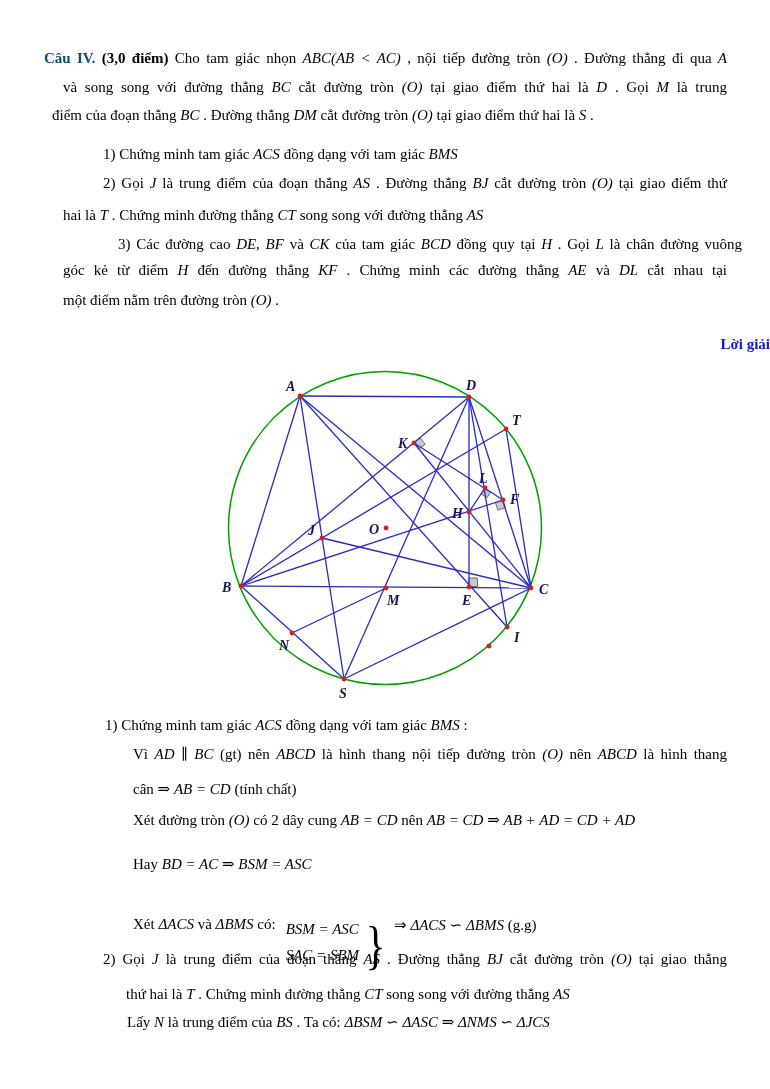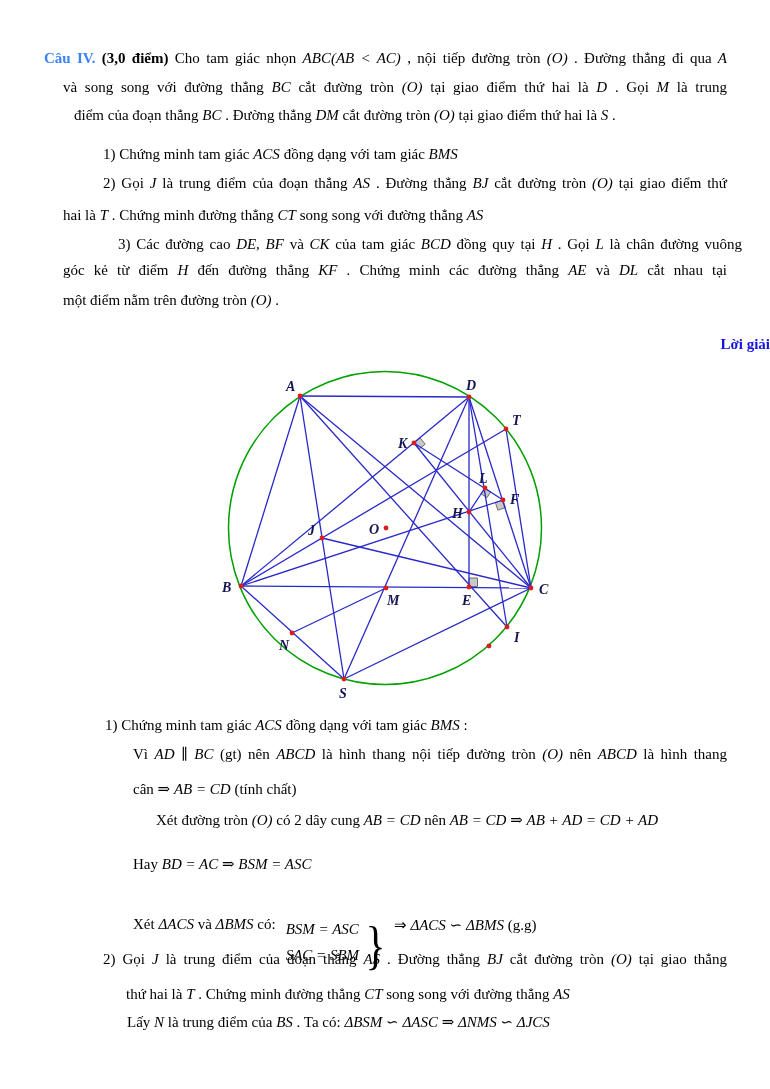--- a/index.html
+++ b/index.html
@@ -9,46 +9,46 @@
     color:#000;
   }
   .line{
     position:absolute;
     font-size:15px;line-height:29px;
     white-space:nowrap;
   }
   .j{white-space:normal;text-align:justify;text-align-last:justify;}
   .seg-i{font-style:italic;}
   .seg-b{font-weight:bold;}
-  .seg-bb{font-weight:bold;color:#3b82f6;}
+  .seg-bb{font-weight:bold;color:#0c4a6e;}
   #heading{
     position:absolute;top:330px;left:0;width:770px;
     text-align:right;font-size:15px;line-height:29px;
     font-weight:bold;color:#1414e0;
   }
   #figure-wrap{position:absolute;left:208px;top:358px;width:352px;height:348px;}
   .fig-label{
     font-family:"Liberation Serif","DejaVu Serif",serif;
     font-style:italic;font-weight:bold;font-size:14px;
   }
   
   .st1{top:44px;left:44px;width:683px;}
   .st2{top:73px;left:63px;width:664px;}
-  .st3{top:101px;left:74px;}
+  .st3{top:101px;left:52px;}
   .it1{top:140px;left:103px;}
   .it2a{top:169px;left:103px;width:624px;}
   .it2b{top:201px;left:63px;}
   .it3a{top:230px;left:118px;width:624px;}
   .it3b{top:256px;left:63px;width:664px;}
   .it3c{top:286px;left:63px;}
   
   .s1t{top:711px;left:105px;}
   .s1a{top:740px;left:133px;width:594px;}
   .s1b{top:775px;left:133px;}
-  .s1c{top:806px;left:133px;margin-left:23px;}
+  .s1c{top:806px;left:133px;}
   .s1d{top:850px;left:133px;}
   .sys{
     position:absolute;top:916px;left:133px;height:66px;
     display:flex;align-items:flex-start;font-size:15px;font-family:Liberation Serif, serif;
   }
   .sys-left{margin-right:10px;}
   .sys-rows{display:flex;flex-direction:column;line-height:26px;}
   .sys-brace{
     font-size:52px;line-height:60px;font-weight:400;
     margin:0 6px 0 4px;transform:scaleX(.8);

